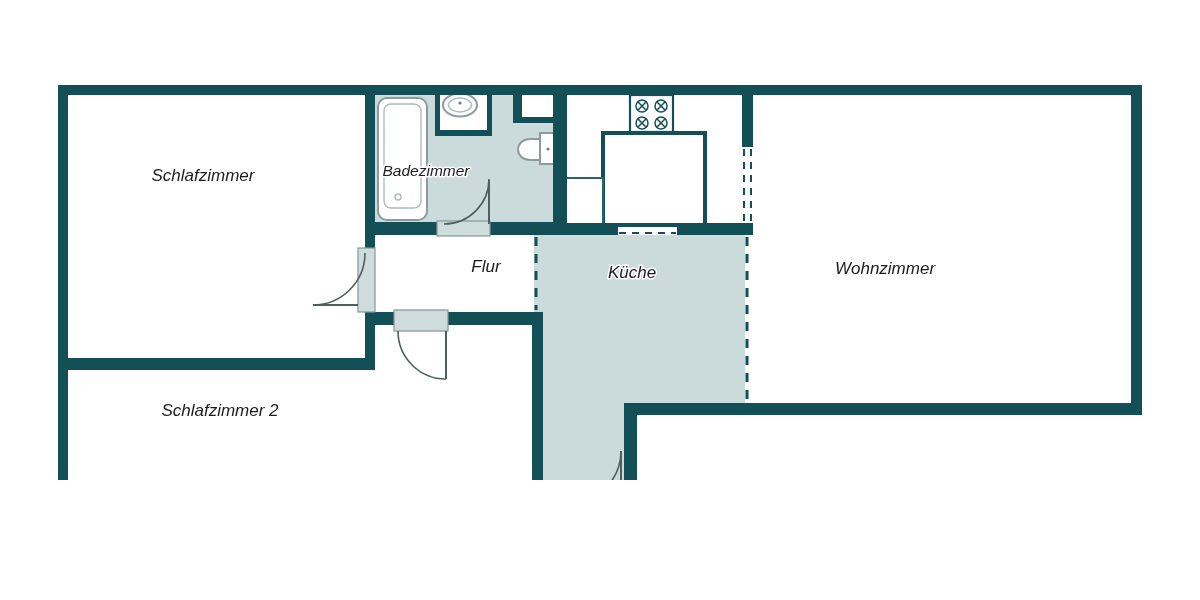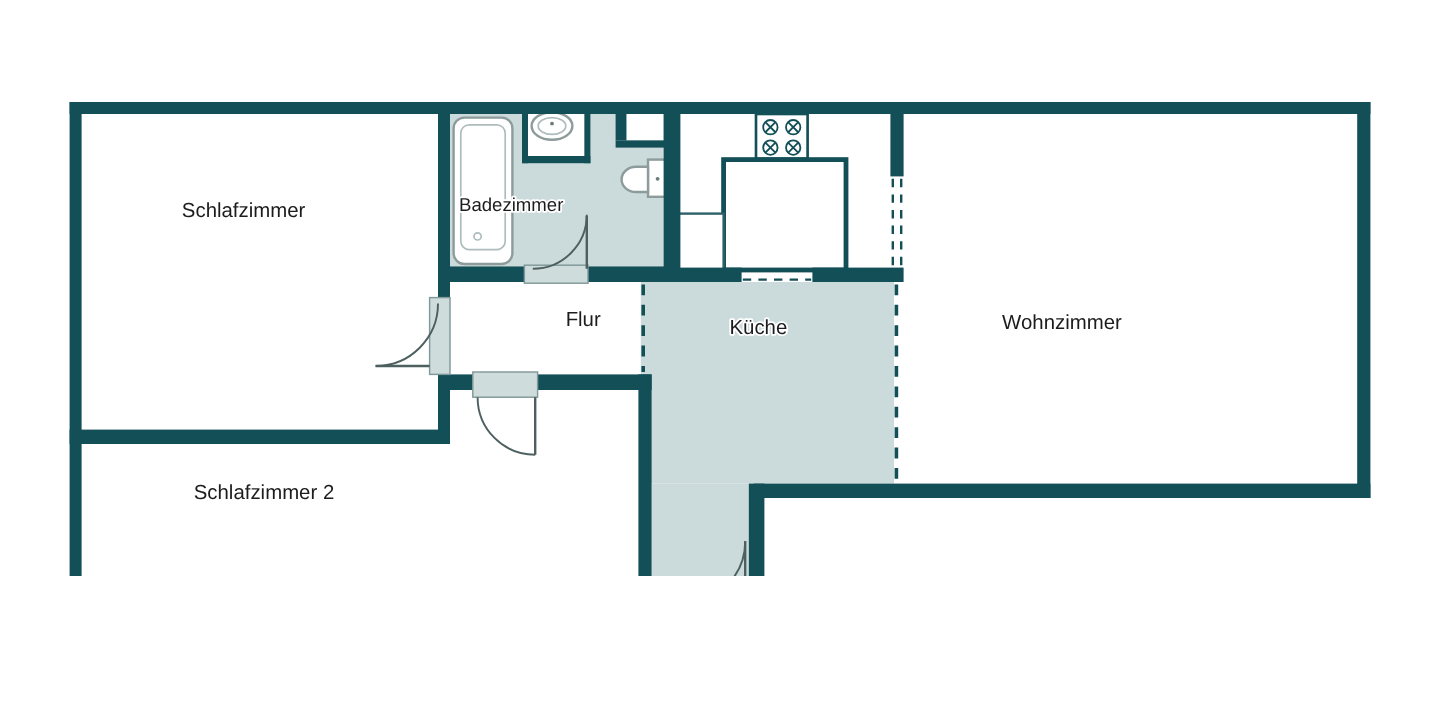--- a/index.html
+++ b/index.html
@@ -7,21 +7,21 @@
     --room_fill:#cbdada;
     --threshold_fill:#cfdcdc;
     --threshold_border:#82989a;
     --door_arc:#4d5f5f;
     --fixture_outline:#8d9b9b;
     --fixture_outline_light:#aebcbc;
     --label_text:#1c1c1c;
     --page_bg:#ffffff;
   }
   html,body{margin:0;padding:0;background:var(--page_bg);}
-  .stage{width:1200px;height:480px;position:relative;background:var(--page_bg);overflow:hidden;}
+  .stage{width:1200px;height:480px;position:relative;background:var(--page_bg);overflow:hidden;font-style:italic;}
   svg{display:block;}
   .wall{fill:var(--wall);stroke:none;}
   .room-shaded{fill:var(--room_fill);stroke:none;}
   .white-niche{fill:#ffffff;stroke:none;}
   .threshold{fill:var(--threshold_fill);stroke:var(--threshold_border);stroke-width:1.2;}
   .arc{stroke:var(--door_arc);stroke-width:1.6;fill:none;}
   .leaf{stroke:var(--door_arc);stroke-width:2;fill:none;}
   .fixture{fill:#ffffff;stroke:var(--fixture_outline);stroke-width:2;}
   .fixture-thin{fill:none;stroke:var(--fixture_outline_light);stroke-width:1.4;}
   .counter{fill:#ffffff;stroke:var(--wall);stroke-width:4;}

